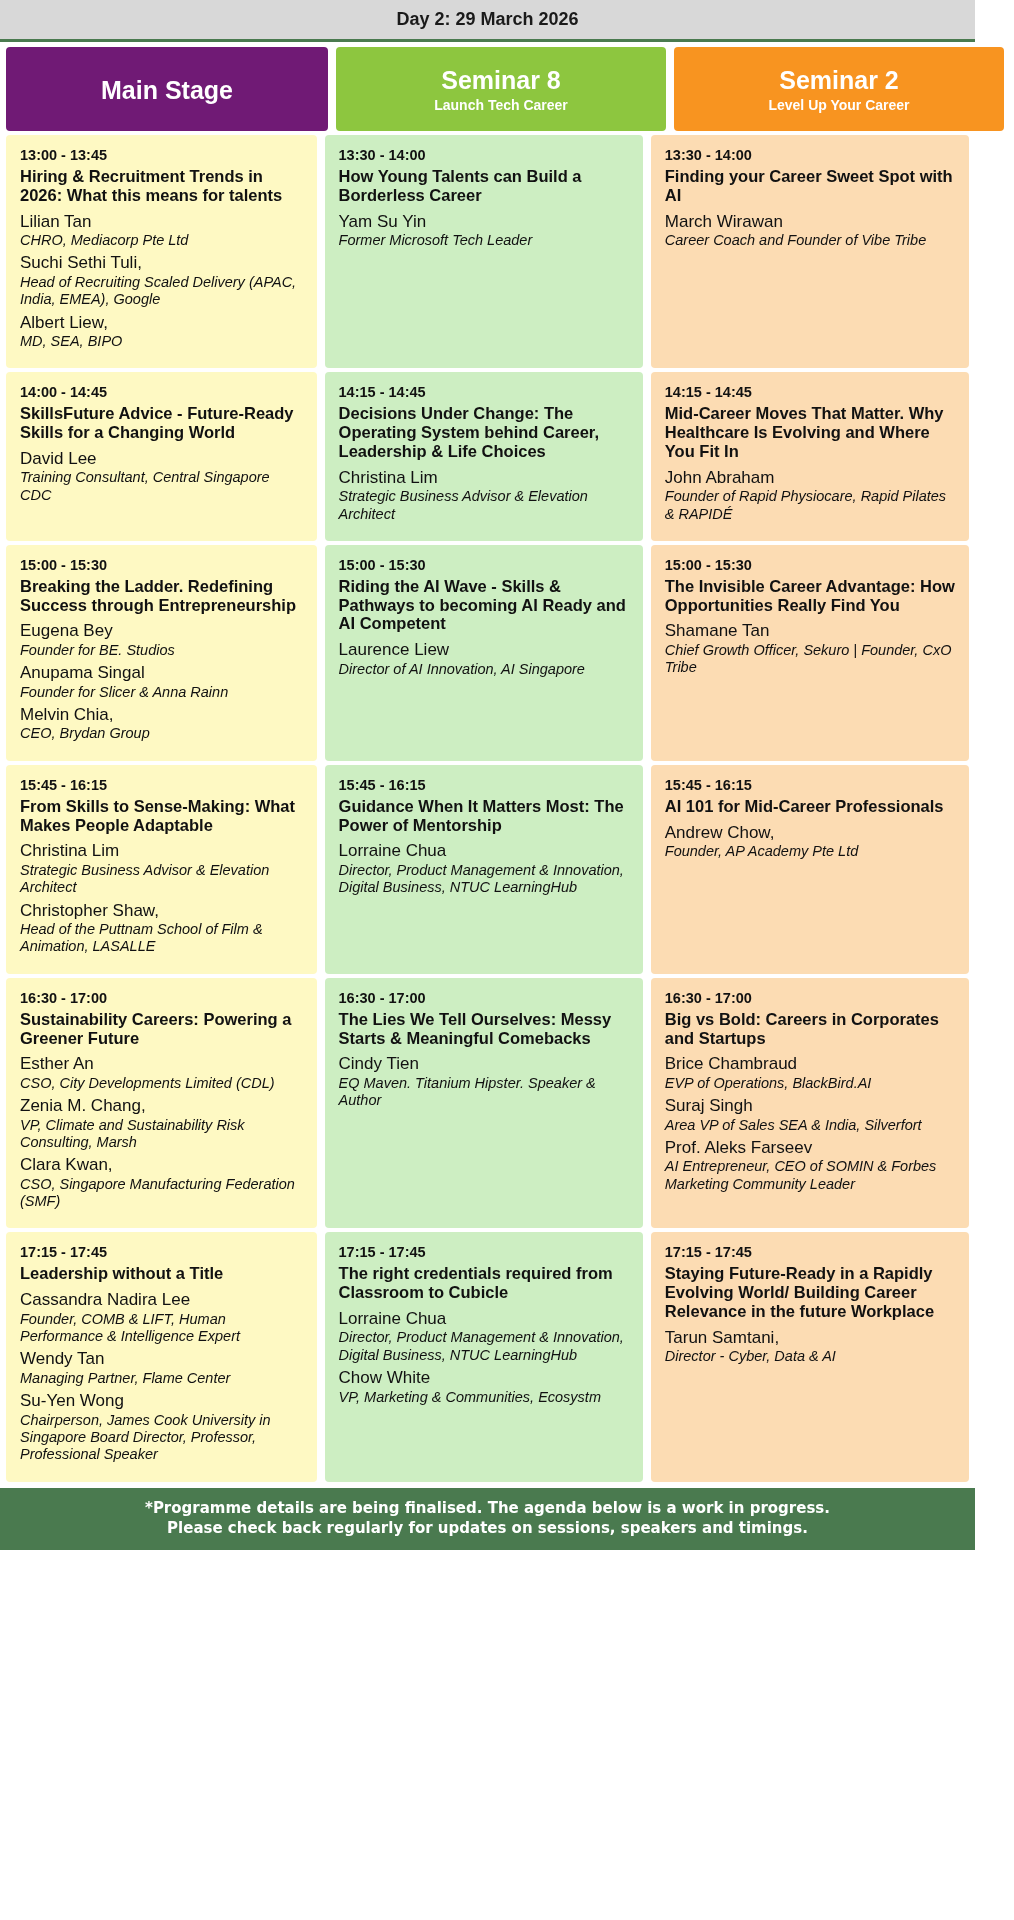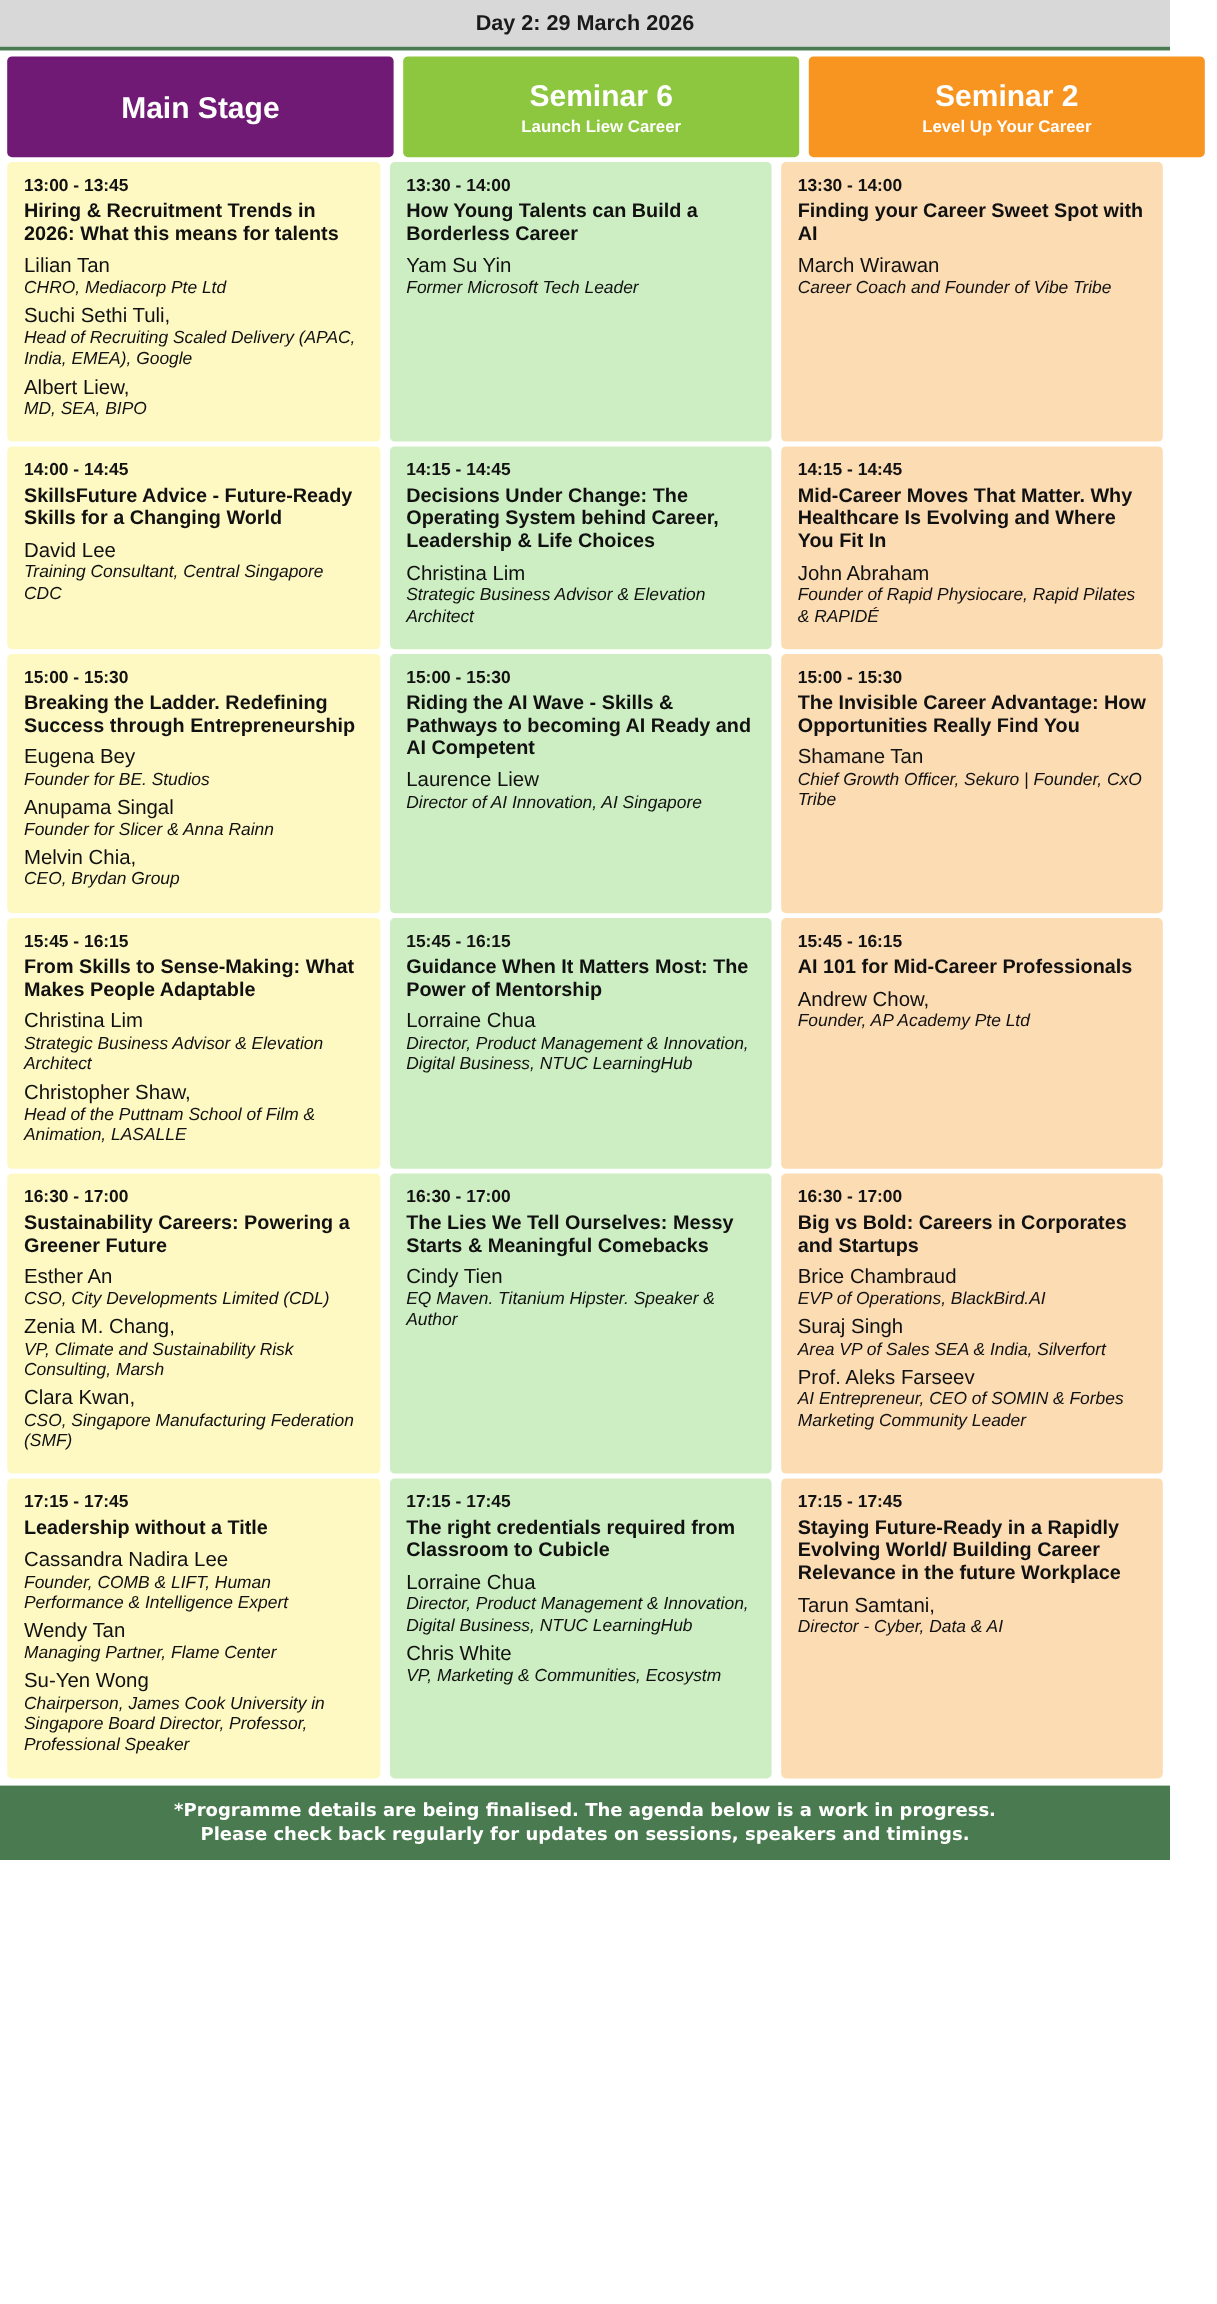--- a/index.html
+++ b/index.html
@@ -123,22 +123,22 @@
     <span>Day 2: 29 March 2026</span>
   </div>
 
   <div class="grid">
 
     <div class="col-headers">
       <div class="col-head w-main" style="background:#701a75">
         <div class="title">Main Stage</div>
       </div>
       <div class="col-head w-sem" style="background:#8dc63f">
-        <div class="title">Seminar 6</div>
-        <div class="sub">Launch Liew Career</div>
+        <div class="title">Seminar 8</div>
+        <div class="sub">Launch Tech Career</div>
       </div>
       <div class="col-head w-sem" style="background:#f89420">
         <div class="title">Seminar 2</div>
         <div class="sub">Level Up Your Career</div>
       </div>
     </div>
 
     <div class="rows" id="rows-container">
         <div class="row">
           <div class="cell main">
@@ -324,21 +324,21 @@
             </div>
           </div>
           <div class="cell sem1">
             <div class="time">17:15 - 17:45</div>
             <div class="sess-title">The right credentials required from Classroom to Cubicle</div>
             <div class="speaker">
               <div class="sp-name">Lorraine Chua</div>
               <div class="sp-role">Director, Product Management &amp; Innovation, Digital Business, NTUC LearningHub</div>
             </div>
             <div class="speaker">
-              <div class="sp-name">Chris White</div>
+              <div class="sp-name">Chow White</div>
               <div class="sp-role">VP, Marketing &amp; Communities, Ecosystm</div>
             </div>
           </div>
           <div class="cell sem2">
             <div class="time">17:15 - 17:45</div>
             <div class="sess-title">Staying Future-Ready in a Rapidly Evolving World/ Building Career Relevance in the future Workplace</div>
             <div class="speaker">
               <div class="sp-name">Tarun Samtani,</div>
               <div class="sp-role">Director - Cyber, Data &amp; AI</div>
             </div>

